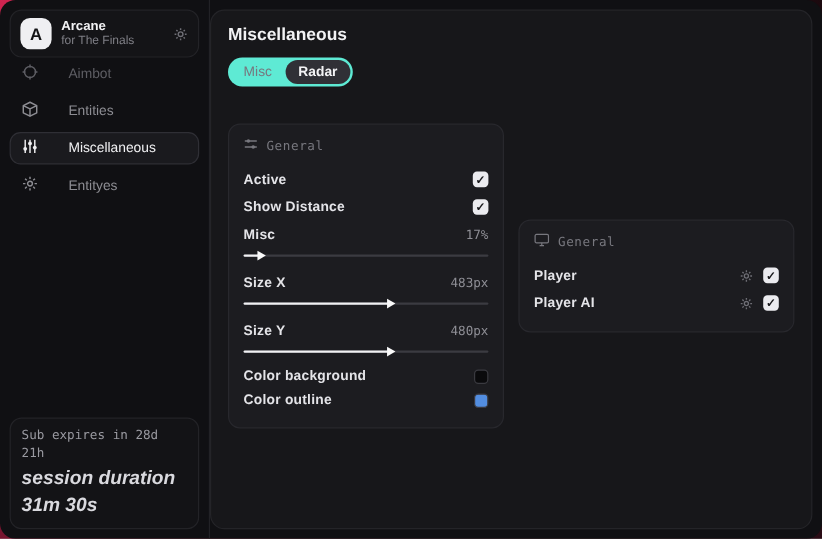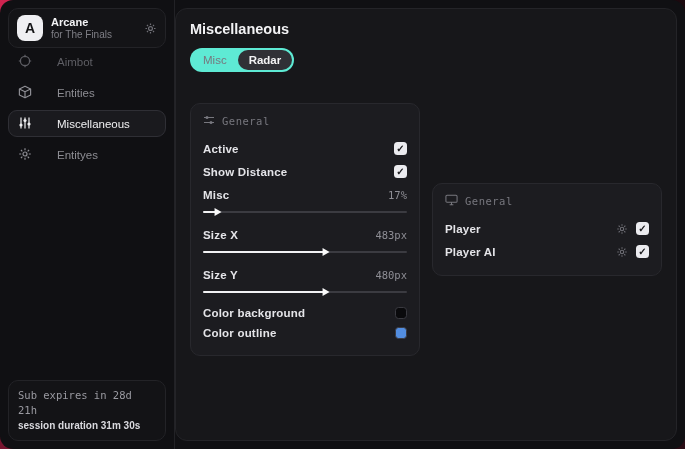--- a/index.html
+++ b/index.html
@@ -46,21 +46,21 @@
   .nav-item svg { flex:0 0 auto; }
   .nav-item.dim { color:#5e5e64; }
   .nav-item.active {
     color:#f0f0f2; background:#1a1a1e; border-color:#2f2f35;
   }
   .footer-card {
     margin-top:auto; border:1px solid #232327; background:#131316;
     border-radius:10px; padding:7px 9px; line-height:1.45;
   }
   .footer-line1 { font-family:"DejaVu Sans Mono", monospace; font-size:10.5px; color:#9a9aa1; }
-  .footer-line2 { font-size:10px; font-weight:bold; color:#d9d9de; }
+  .footer-line2 { font-size:16px; font-weight:bold; color:#d9d9de;font-style:italic; }
   
   .main {
     position:absolute; left:175px; top:8px; right:8px; bottom:8px;
     background:#17171a; border:1px solid #242428; border-radius:12px;
     padding:12px 14px;
   }
   .page-title { font-size:14.5px; font-weight:bold; color:#f2f2f4; }
   .tabs {
     display:inline-flex; align-items:center; background:#5eead4;
     border-radius:999px; margin-top:11px; padding:2px;

